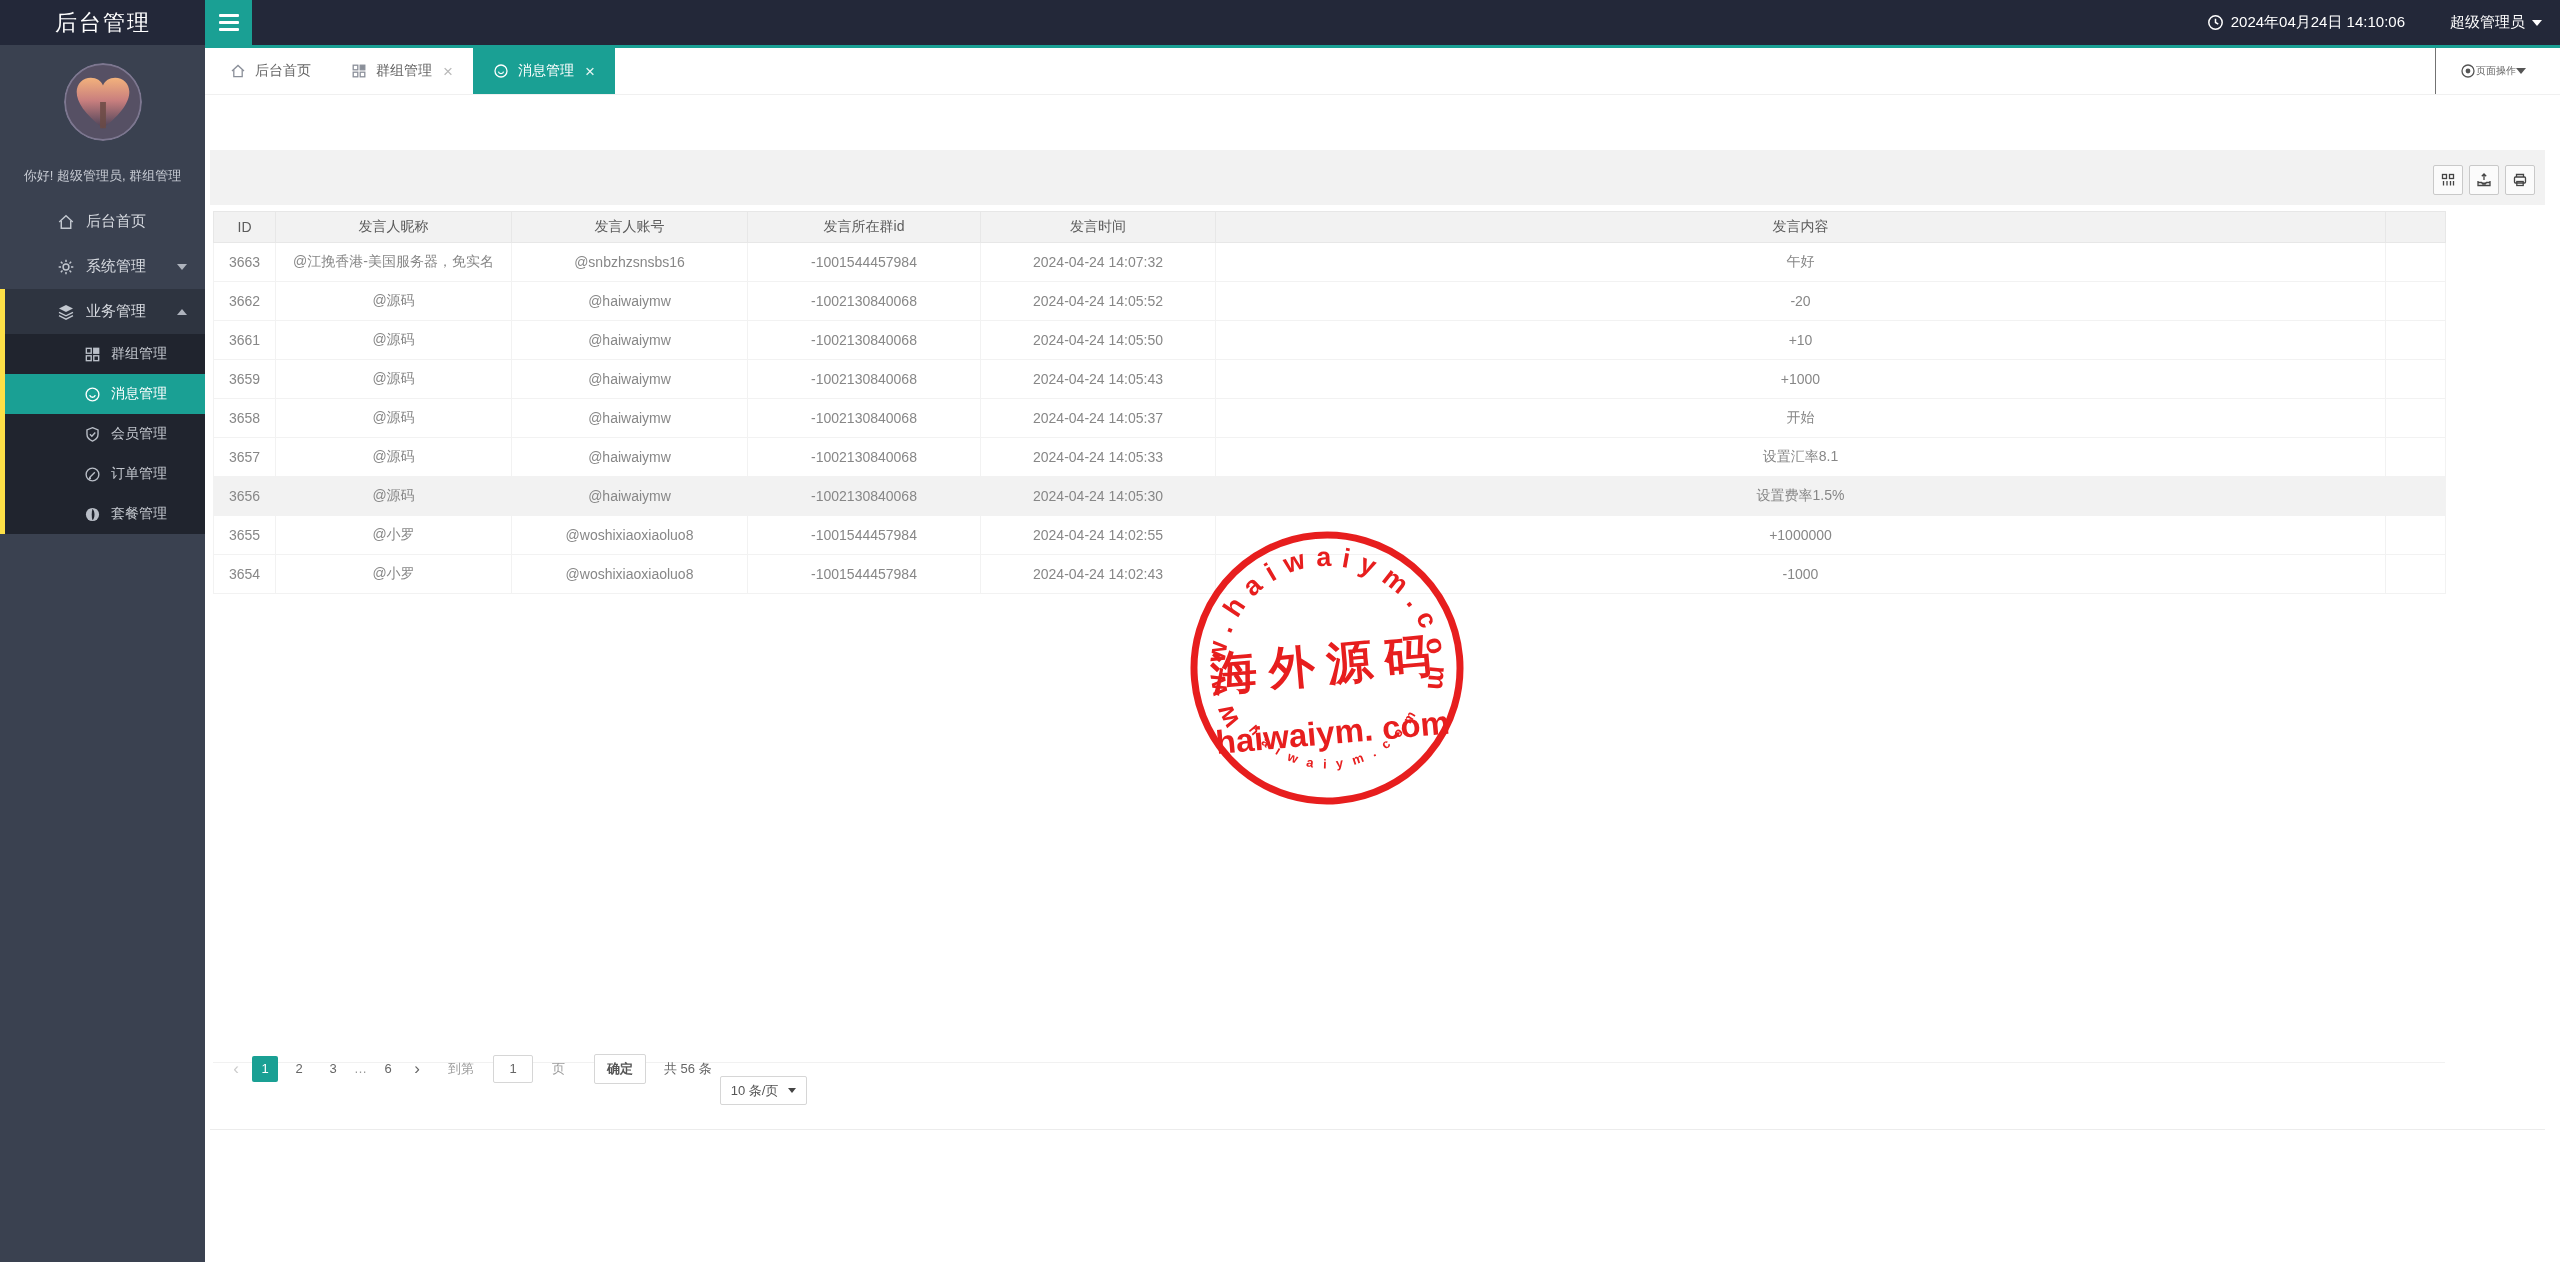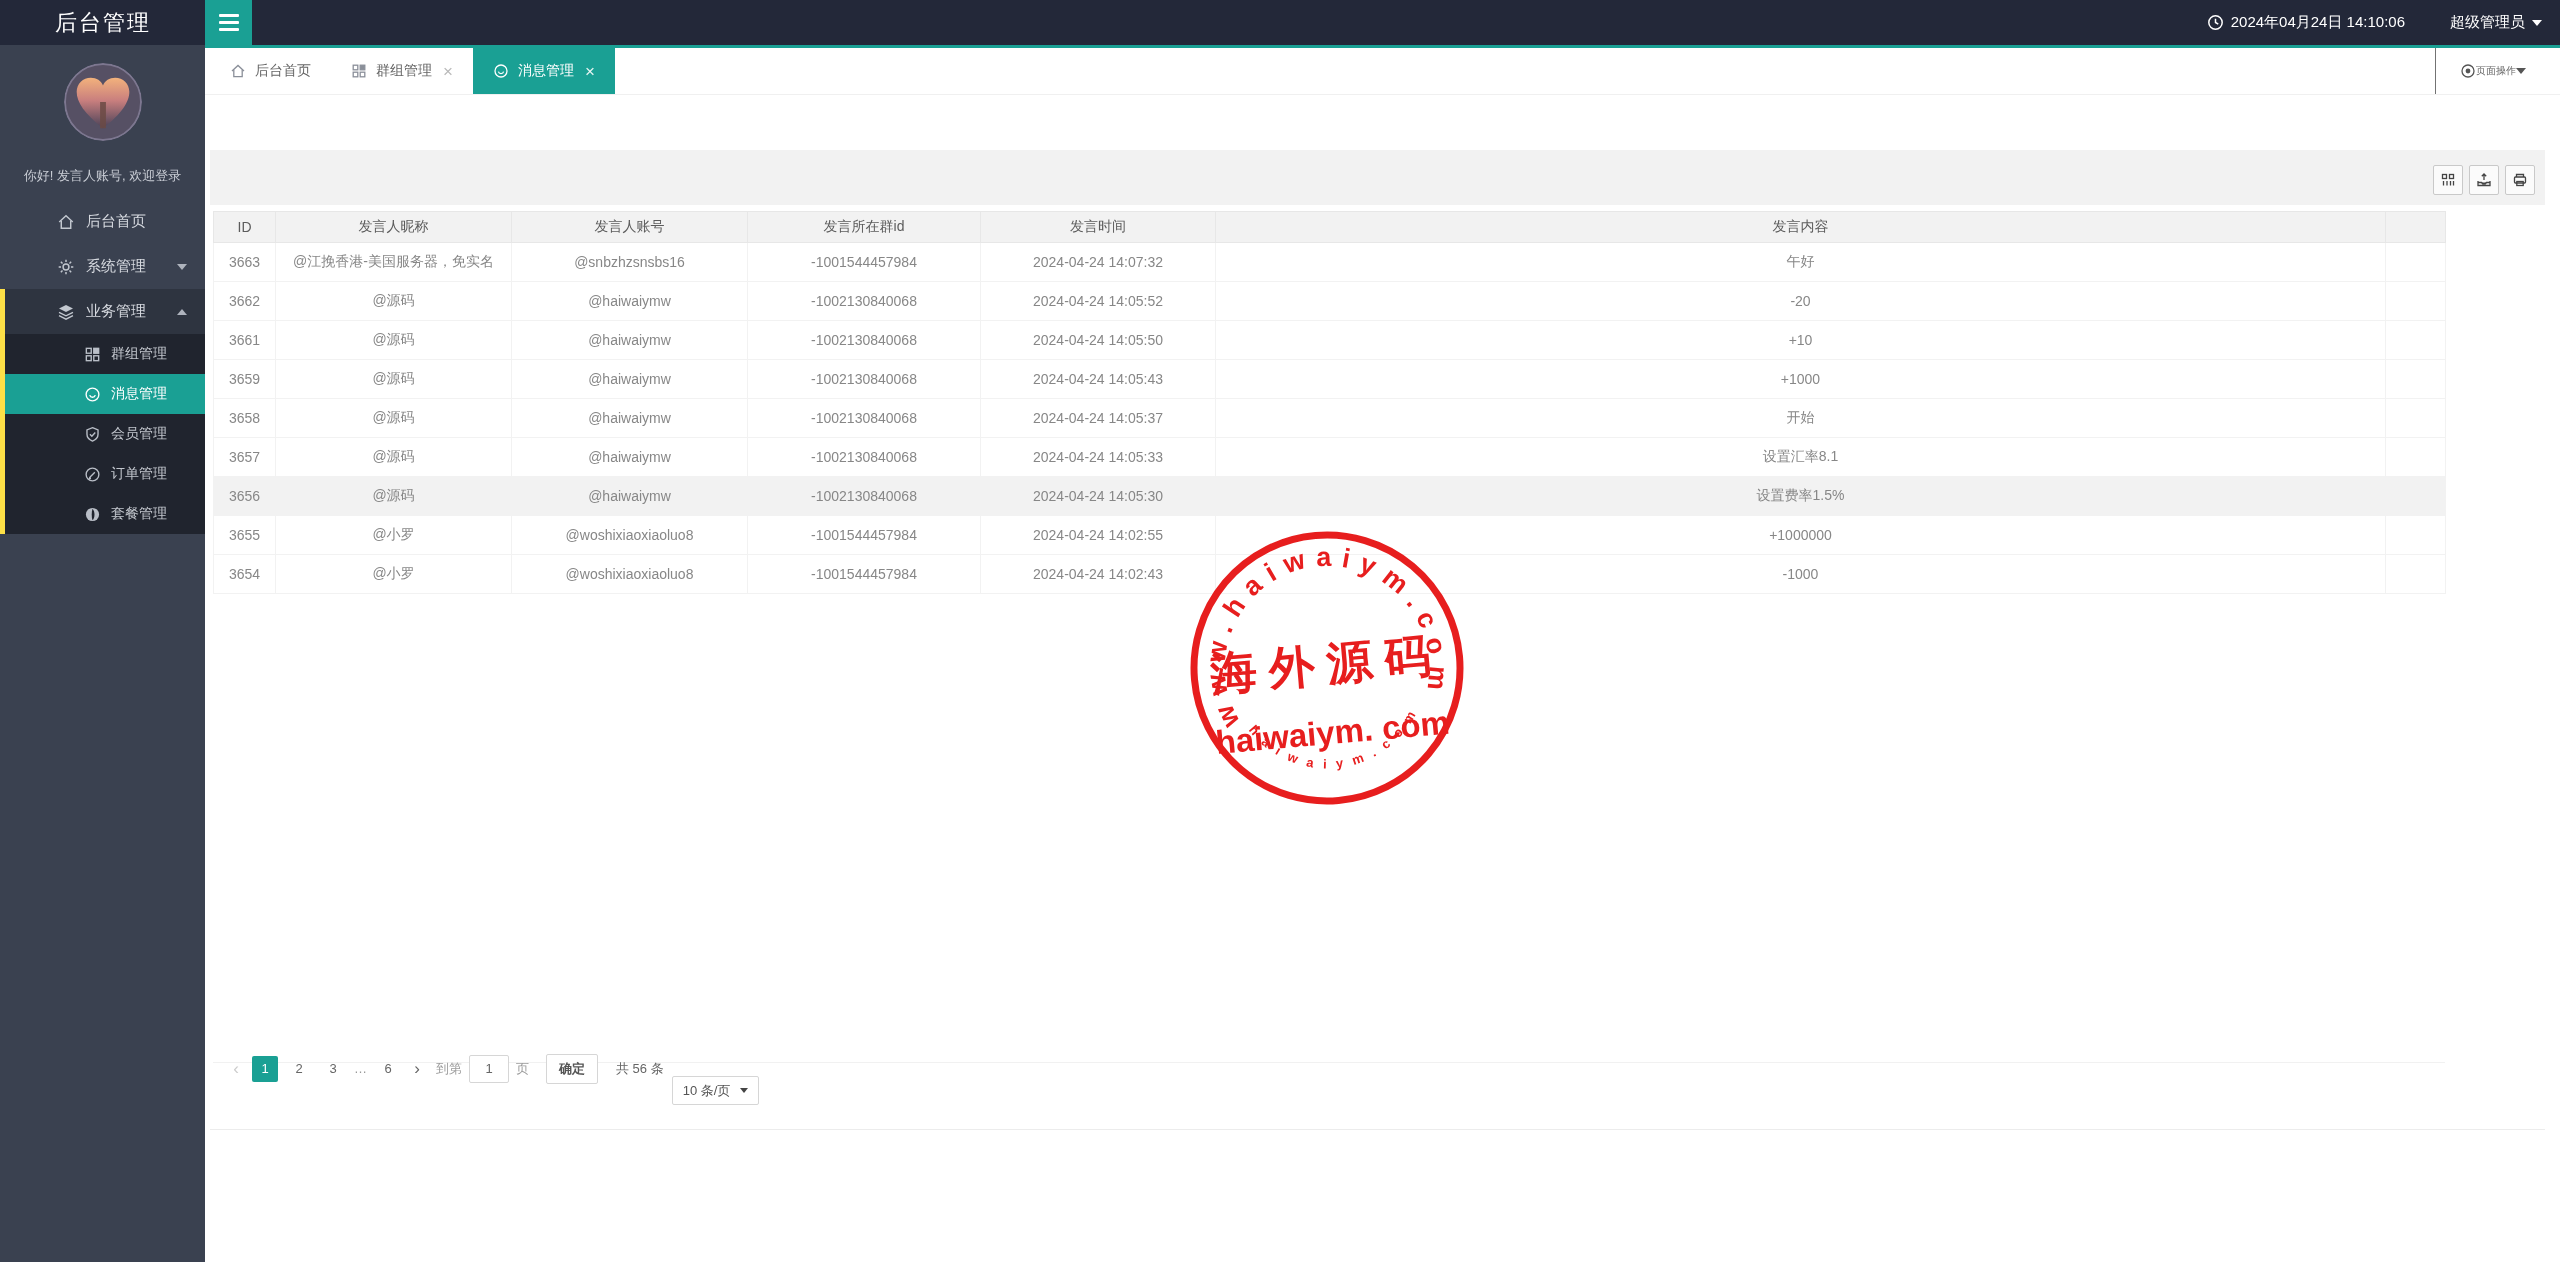--- a/index.html
+++ b/index.html
@@ -62,21 +62,21 @@
 
   
   .pager-line { position:absolute; left:3px; width:2232px; bottom:66px; border-top:1px solid #f1f1f1; }
   .pager { position:absolute; left:14px; bottom:24px; display:flex; align-items:center; font-size:13px; color:#666; }
   .pg-prev, .pg-next { min-width:24px; text-align:center; font-size:17px; cursor:pointer; }
   .pg-prev { color:#ccc; }
   .pg-next { color:#666; }
   .pg-num { min-width:26px; height:26px; line-height:26px; text-align:center; margin:0 4px; cursor:pointer; color:#666; }
   .pg-num.active { background:#1aa094; color:#fff; border-radius:2px; cursor:default; }
   .pg-dots { margin:0 4px; color:#999; }
-  .goto-label { margin:0 7px; color:#9c9c9c; }
+  .goto-label { margin:0 19px; color:#9c9c9c; }
   .goto-input { width:40px; height:28px; border:1px solid #d6d6d6; border-radius:2px; text-align:center; color:#666; font-size:13px; font-family:inherit; background:#fff; }
   .confirm-btn { margin:0 10px; height:30px; padding:0 12px; background:#fff; border:1px solid #d6d6d6; border-radius:2px; color:#555; font-size:13px; font-weight:bold; font-family:inherit; cursor:pointer; }
   .total { margin:0 8px; color:#666; }
   .size-select { height:29px; border:1px solid #d6d6d6; border-radius:2px; padding:0 10px; display:flex; align-items:center; gap:10px; color:#555; background:#fff; cursor:pointer;margin-top:44px; }
   .size-caret { width:0; height:0; border-left:4px solid transparent; border-right:4px solid transparent; border-top:5px solid #444; }
 
   
   .stamp { position:absolute; left:1177px; top:518px; width:300px; height:300px; z-index:6; pointer-events:none; }
 </style>
 </head>
@@ -114,21 +114,21 @@
             <stop offset="0" stop-color="#f3b27c"></stop>
               <stop offset="0.45" stop-color="#c97f7e"></stop>
               <stop offset="1" stop-color="#4a4258"></stop>
           </linearGradient>
         </defs>
         <circle cx="40" cy="40" r="39" fill="#565064" stroke="#7d7790" stroke-width="2"></circle>
         <path d="M40,67 C21,52 13,40 13,29.5 C13,21 19.5,15 27.5,15 C33.5,15 38,18 40,23 C42,18 46.5,15 52.5,15 C60.5,15 67,21 67,29.5 C67,40 59,52 40,67 Z" fill="url(#sunset)"></path>
         <path d="M37 40 h6 v27 h-6 z" fill="#6b4a44" opacity="0.85"></path>
       </svg>
     </div>
-    <div class="greeting">你好! 发言人账号, 欢迎登录</div>
+    <div class="greeting">你好! 超级管理员, 群组管理</div>
 
     <div class="menu">
       <div class="menu-item">
         <svg class="mi-icon" viewBox="0 0 16 16" fill="none" stroke="currentColor" stroke-width="1.3">
             <path d="M2 8 L8 2.4 L14 8"></path>
             <path d="M3.8 6.8 V13.6 H12.2 V6.8"></path>
           </svg>
         <span>后台首页</span>
       </div>
       <div class="menu-item">

